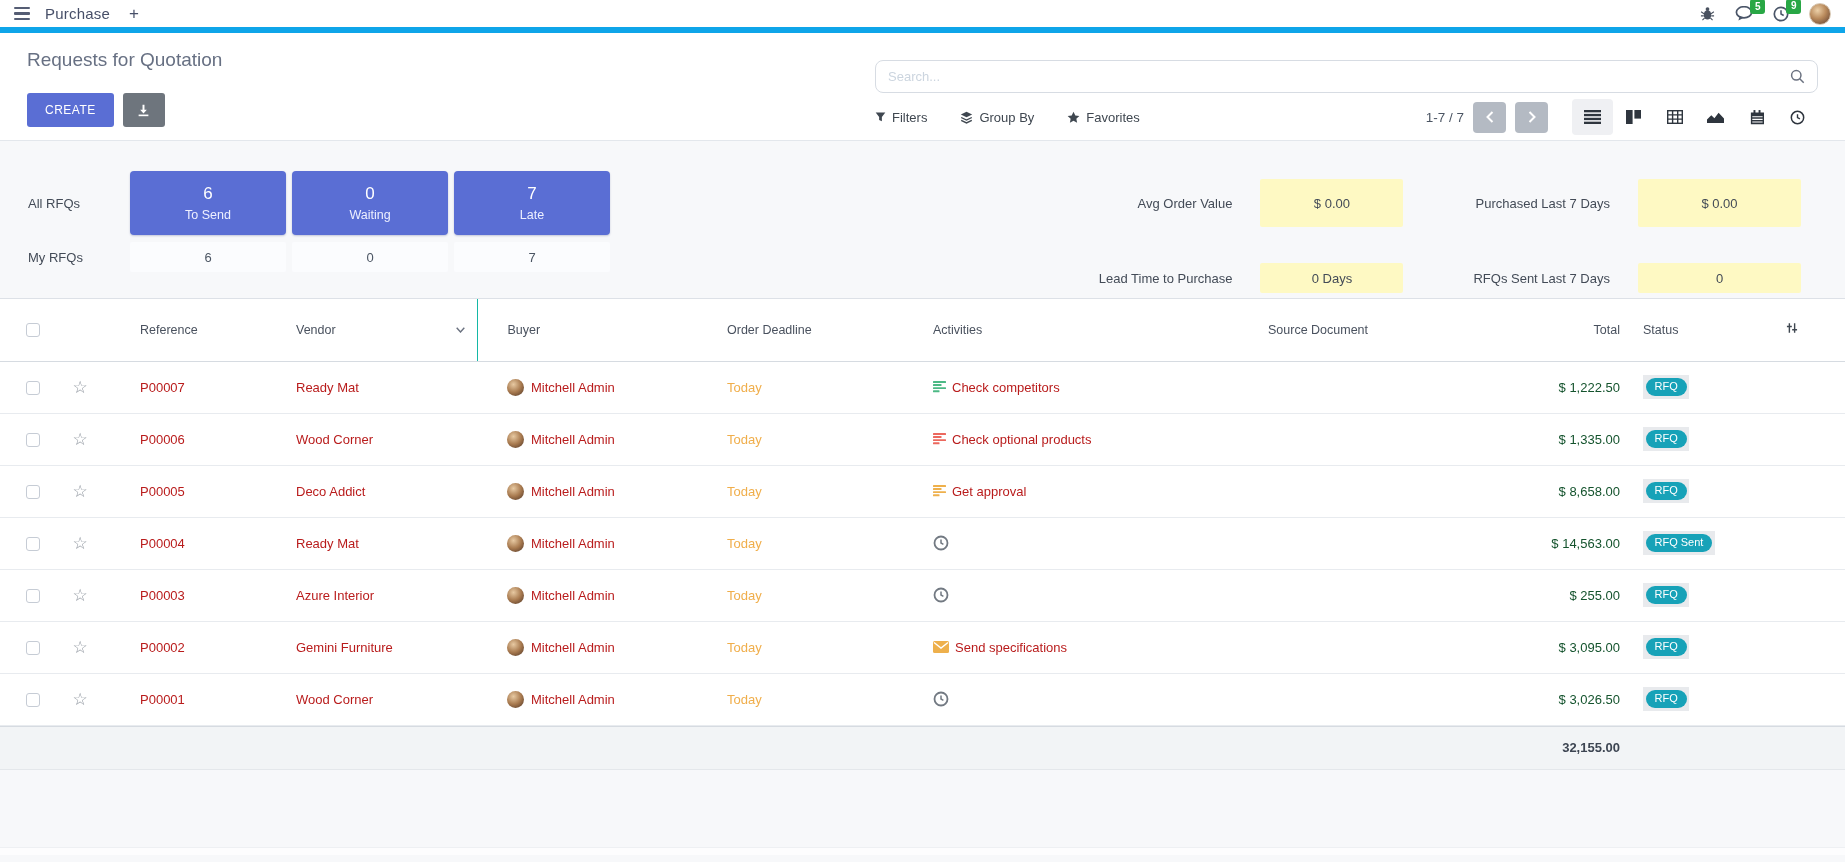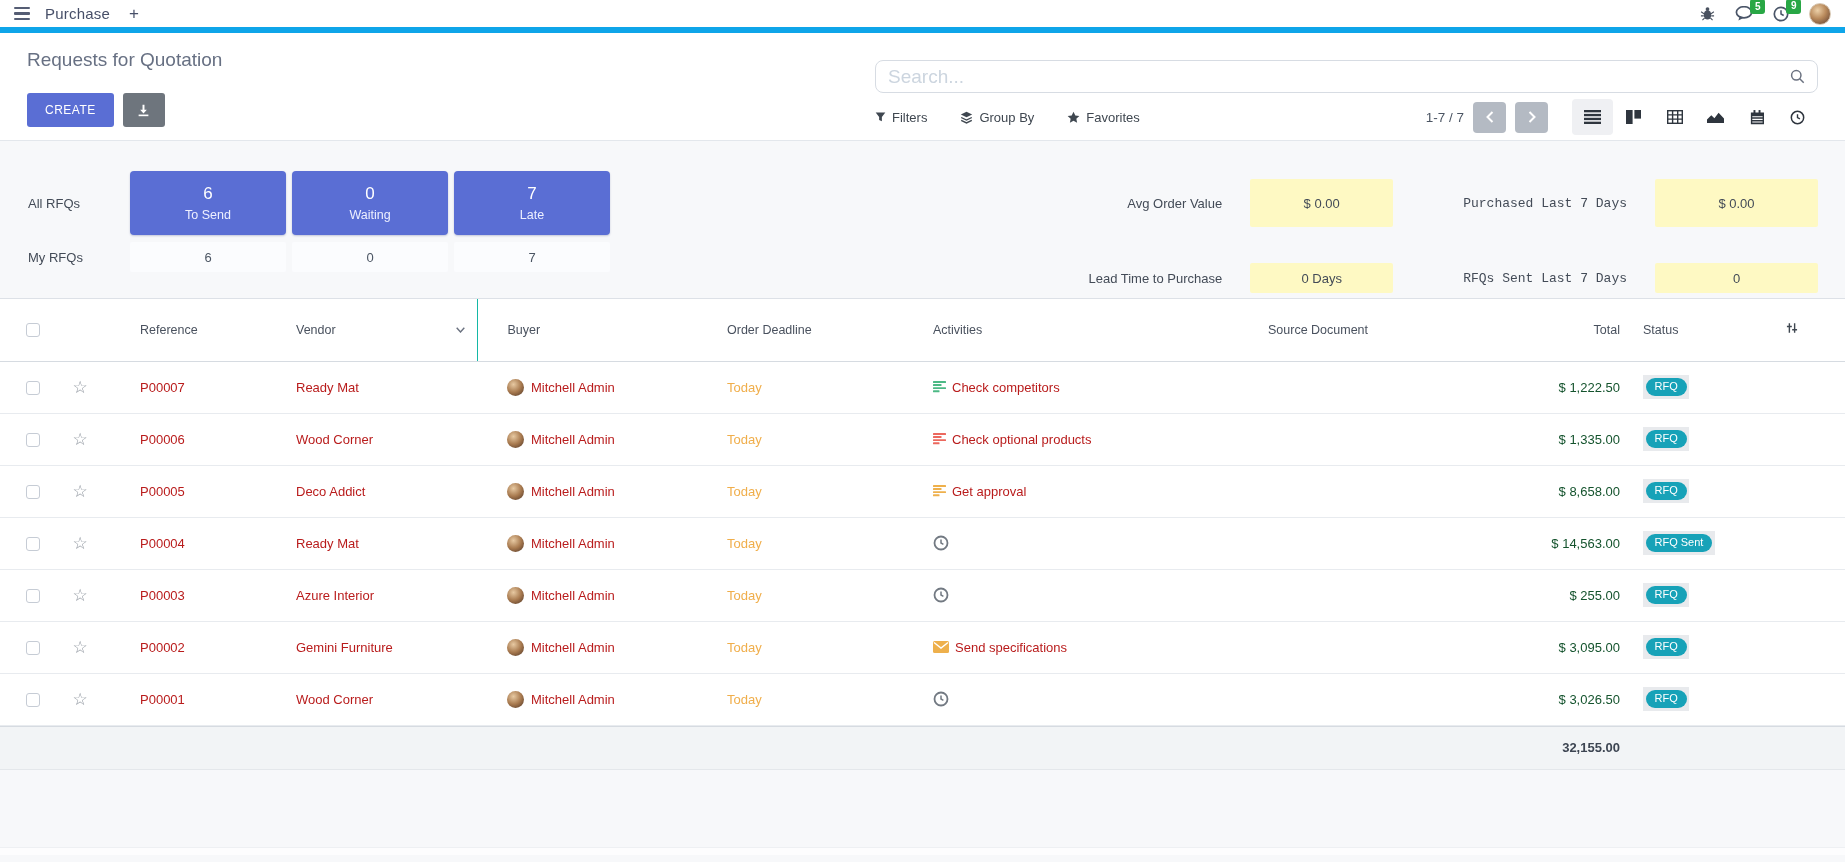--- a/index.html
+++ b/index.html
@@ -27,21 +27,21 @@
   .control-panel { position:relative; height:108px; background:#fff; border-bottom:1px solid #e3e7ec; }
   .cp-title { position:absolute; left:27px; top:16px; font-size:19px; font-weight:400; color:#677083; }
   .cp-buttons { position:absolute; left:27px; top:60px; display:flex; gap:9px; }
   .btn-create { height:34px; padding:0 18px; background:#5a6ed4; color:#fff; border:none;
                 border-radius:3px; font-size:12px; letter-spacing:.5px; font-family:inherit; cursor:pointer; }
   .btn-download { height:34px; width:42px; background:#6e757d; border:none; border-radius:3px;
                   display:flex; align-items:center; justify-content:center; cursor:pointer; }
   .search-box { position:absolute; left:875px; top:27px; width:943px; height:33px;
                 border:1px solid #d7dce3; border-radius:8px; background:#fff;
                 display:flex; align-items:center; padding:0 12px; }
-  .search-box input { flex:1; border:none; outline:none; font-size:19px; font-family:inherit; color:#374151; }
+  .search-box input { flex:1; border:none; outline:none; font-size:13px; font-family:inherit; color:#374151; }
   .search-box input::placeholder { color:#ccd5df; }
   .cp-controls { position:absolute; left:875px; right:27px; top:66px; height:36px;
                  display:flex; align-items:center; }
   .facet { display:flex; align-items:center; gap:6px; color:#3f4750; font-size:13px;
            cursor:pointer; margin-right:33px; white-space:nowrap; }
   .pager { margin-left:auto; display:flex; align-items:center; gap:9px; }
   .pager-text { color:#4b5563; font-size:13.5px; }
   .pager-btn { width:33px; height:31px; border:none; border-radius:4px; background:#b4bac3;
                display:flex; align-items:center; justify-content:center; cursor:pointer; }
   .view-switcher { display:flex; align-items:center; margin-left:24px; }
@@ -56,25 +56,25 @@
   .row-label.my  { top:101px; height:30px; }
   .kpi-grid { position:absolute; left:130px; top:30px; display:grid;
               grid-template-columns:repeat(3,156px); column-gap:6px; row-gap:7px;
               grid-template-rows:64px 30px; }
   .kpi-btn { background:#5a6ed4; border-radius:4px; color:#fff; display:flex; flex-direction:column;
              align-items:center; justify-content:center; cursor:pointer; box-shadow:0 1px 2px rgba(40,50,120,.25); }
   .kpi-value { font-size:17px; }
   .kpi-sub { font-size:12.5px; margin-top:4px; color:#eef0ff; }
   .kpi-my { background:#fbfcfe; border-radius:2px; display:flex; align-items:center; justify-content:center;
             font-size:13px; color:#4b5563; cursor:pointer; }
-  .stats-grid { position:absolute; right:27px; top:30px; display:grid;
+  .stats-grid { position:absolute; right:44px; top:30px; display:grid;
                 grid-template-columns:auto 143px auto 163px; column-gap:18px;
                 grid-template-rows:64px 30px; row-gap:7px; align-items:center;gap:28px; }
   .stat-label { justify-self:end; color:#434b57; font-size:13px; white-space:nowrap; }
-  .stat-label.second { margin-left:42px;font-family:Liberation Mono, monospace; }
+  .stat-label.second { margin-left:42px; }
   .stat-box { width:100%; background:#fef9c3; border-radius:2px; display:flex; align-items:center;
               justify-content:center; font-size:13px; color:#434b57; }
   .stat-box.tall { height:48px; }
   .stat-box.short { height:30px;text-align:center; }
 
   
   .table-wrap { background:#fff; }
   table { width:1845px; border-collapse:collapse; table-layout:fixed; background:#fff; }
   thead th { height:62px; font-weight:500; font-size:12.5px; color:#49515e; text-align:left;
              border-bottom:1px solid #d6dbe1; background:#fff; }

